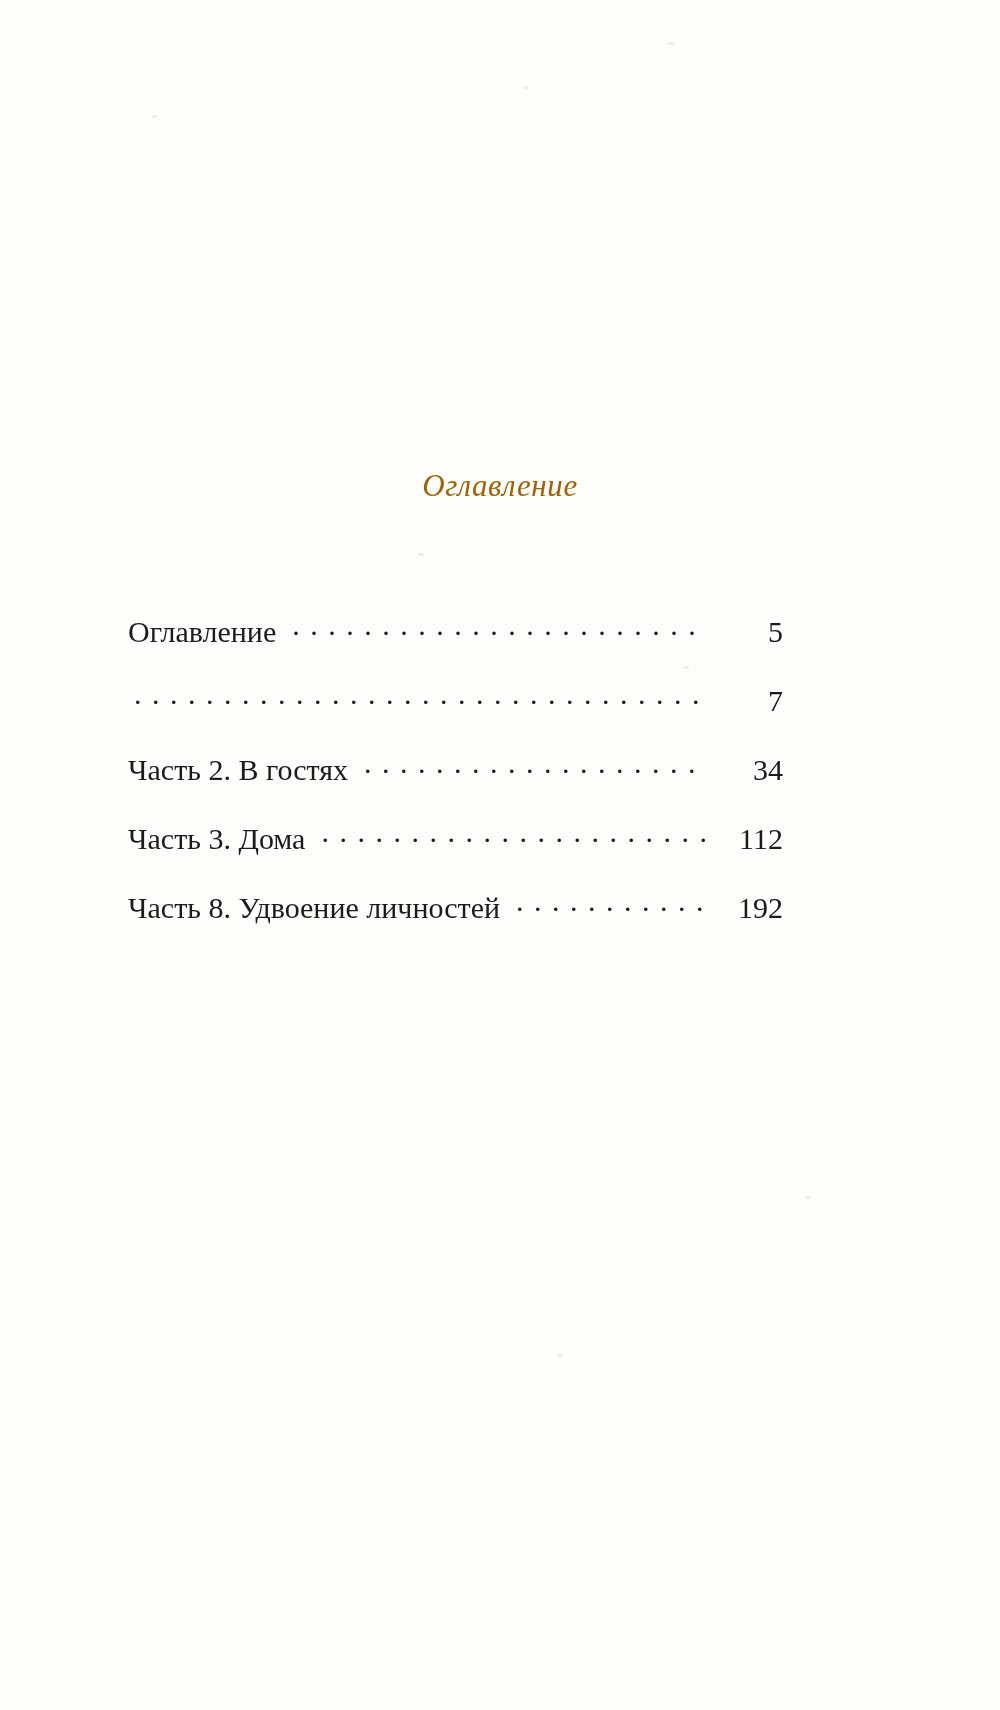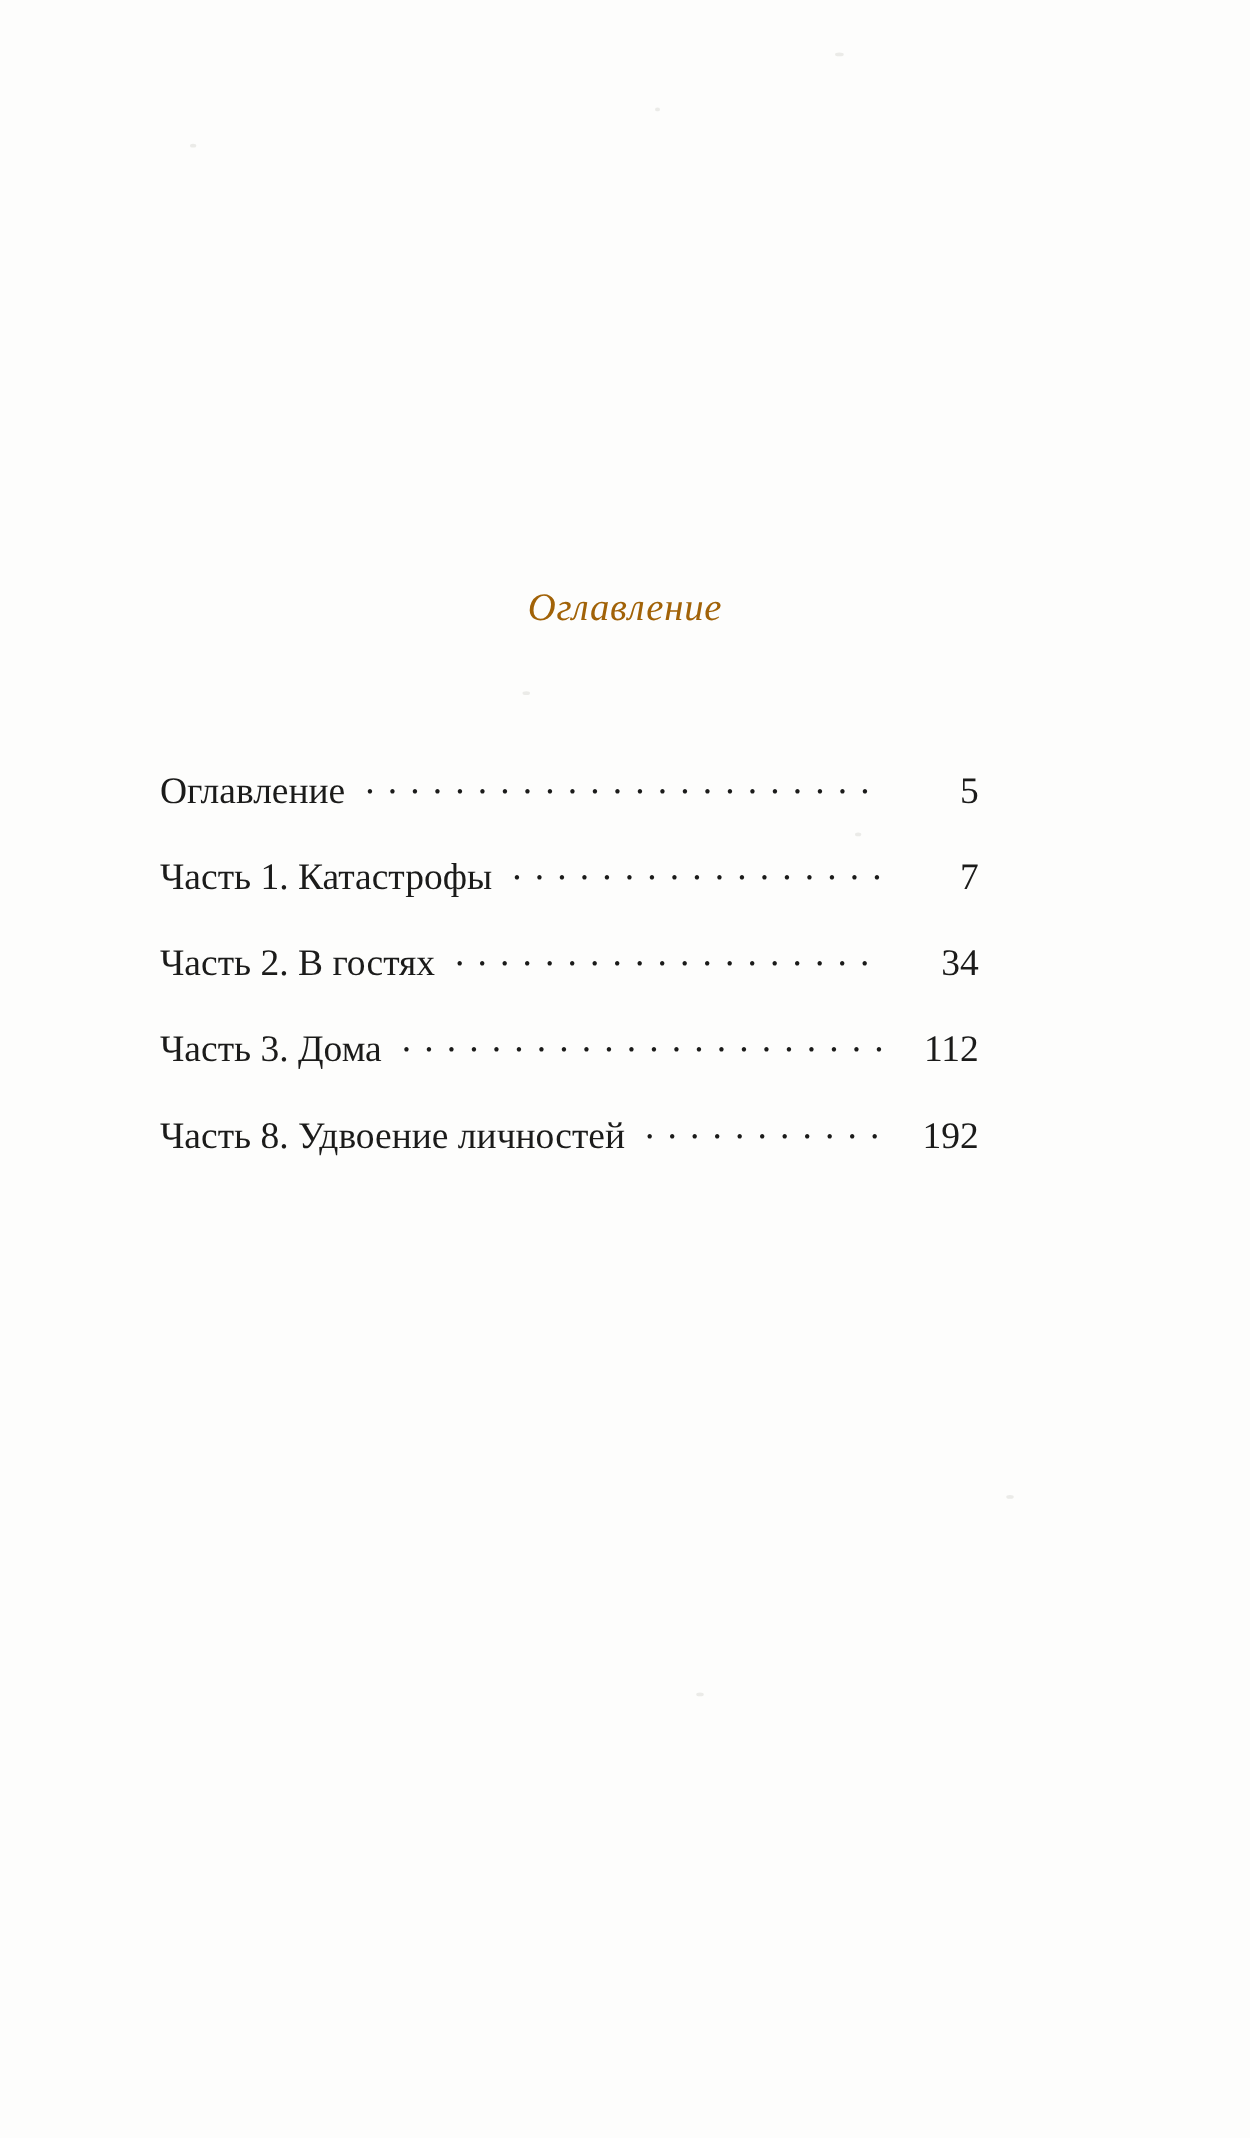--- a/index.html
+++ b/index.html
@@ -109,21 +109,20 @@
 
     <div class="toc-list">
 
       <div class="toc-row">
         <span class="toc-label">Оглавление</span>
         <span class="toc-dots"></span>
         <span class="toc-page">5</span>
       </div>
 
       <div class="toc-row">
-        <span class="toc-label">Часть 1. Катастрофы</span>
         <span class="toc-dots"></span>
         <span class="toc-page">7</span>
       </div>
 
       <div class="toc-row">
         <span class="toc-label">Часть 2. В гостях</span>
         <span class="toc-dots"></span>
         <span class="toc-page">34</span>
       </div>
 

